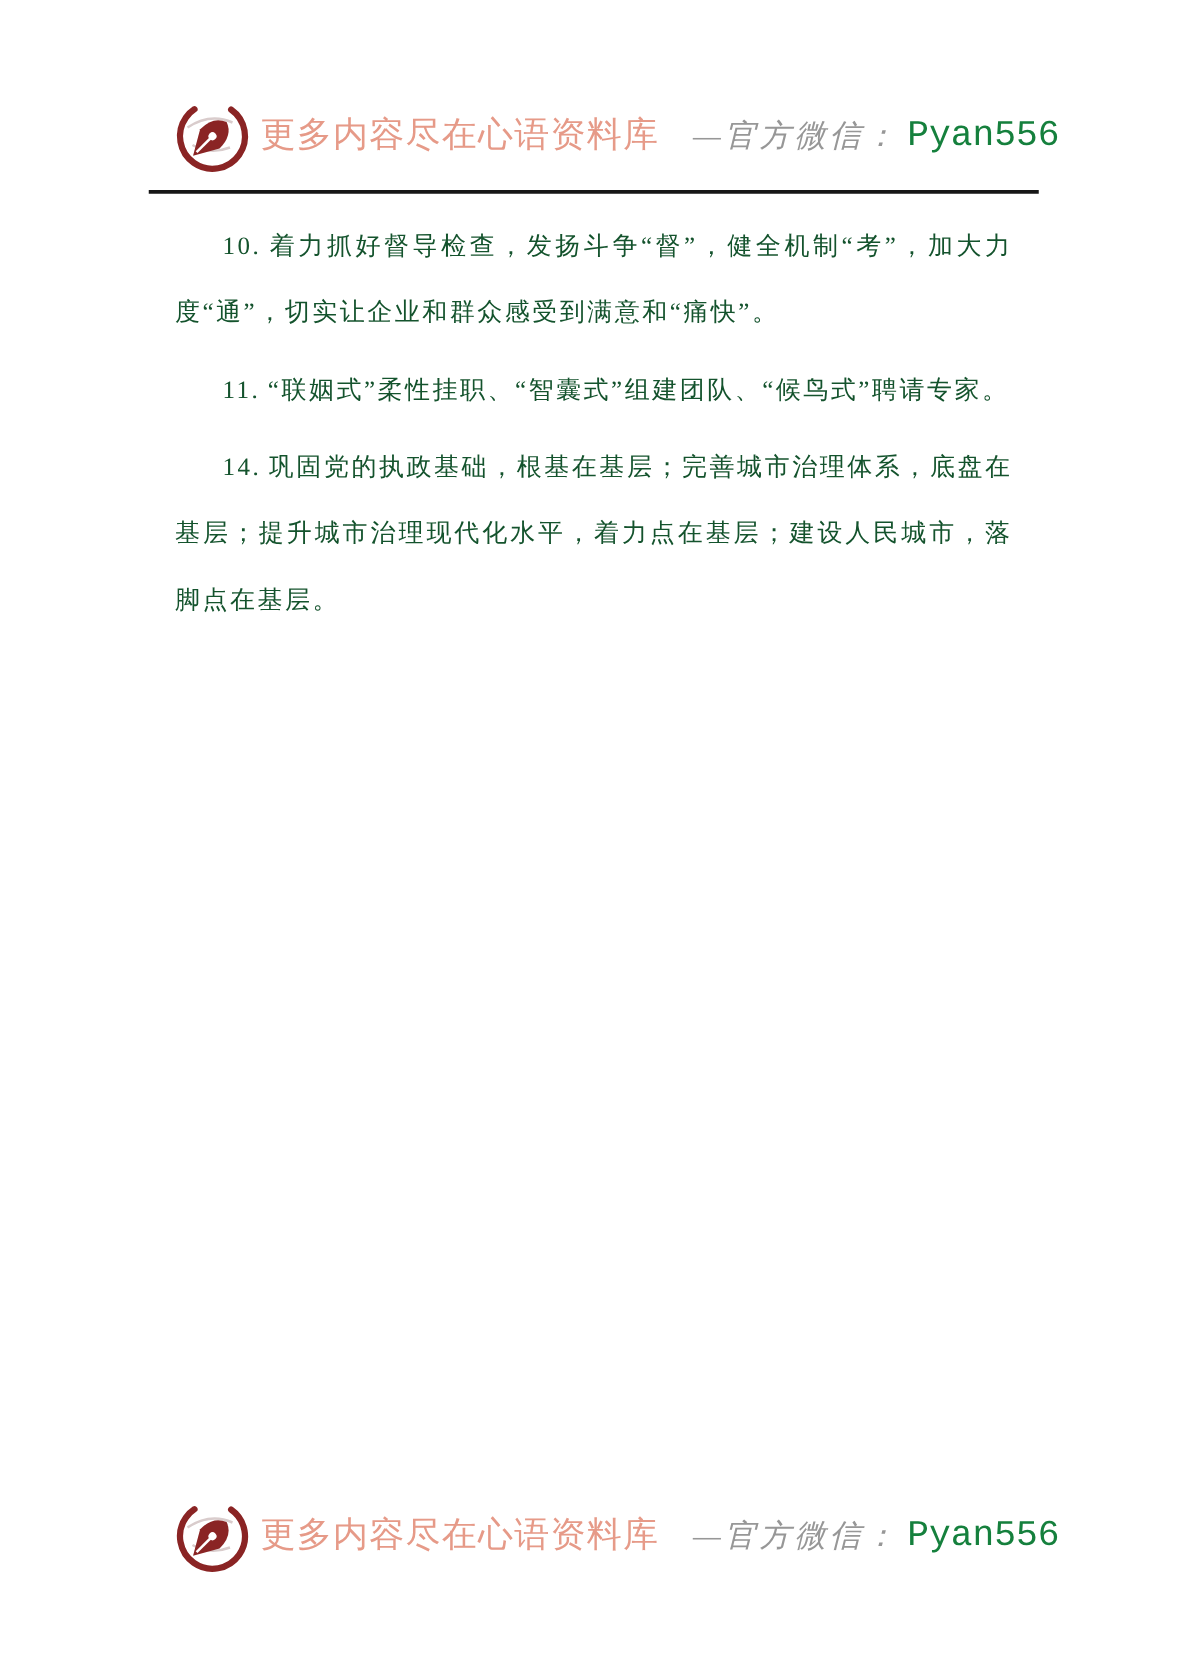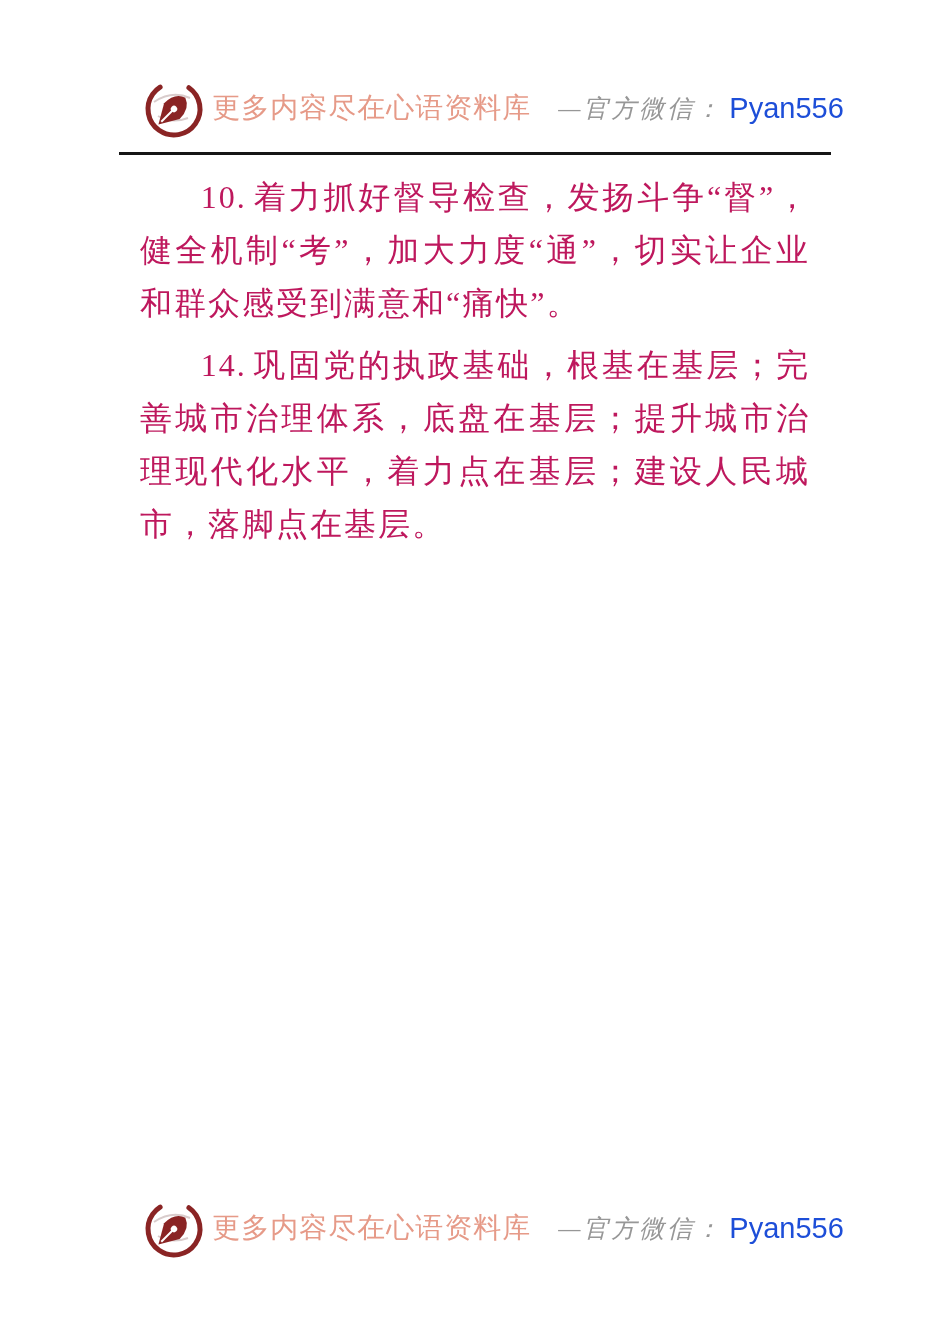--- a/index.html
+++ b/index.html
@@ -47,45 +47,45 @@
   }
   .brand-wechat {
     color: #979797;
     font-size: 25px;
     font-style: italic;
     letter-spacing: 3px;
     white-space: nowrap;
     margin-left: 21px;
   }
   .brand-id {
-    color: #1d4ed8;
+    color: #15803d;
     font-size: 29px;
-    font-family: Liberation Sans, sans-serif;
+    font-family: Liberation Mono, monospace;
     white-space: nowrap;
   }
 
   
   .rule {
     width: 712px;
     margin: 12px auto 0 auto;
     border: 0;
     border-top: 3px solid #161616;
   }
 
   
   .content {
     width: 670px;
     margin: 0 auto;
     padding-top: 16px;
   }
   .para {
     margin: 0 0 9px 0;
-    font-size: 32px;
+    font-size: 20px;
     line-height: 53px;
-    color: #be185d;
+    color: #14532d;
     letter-spacing: 2px;
     text-indent: 1.9em;
     text-align: justify;
     text-justify: inter-character;
   }
   .para .num {
     margin-right: 6px;
   }
 </style>
 </head>
@@ -109,20 +109,21 @@
     <span class="brand-main">更多内容尽在心语资料库</span>
     <span class="brand-wechat">—官方微信：</span>
     <span class="brand-id">Pyan556</span>
   </header>
 
   <hr class="rule">
 
   <main class="content">
     <p class="para"><span class="num">10.</span><span>着力抓好督导检查，发扬斗争“督”，健全机制“考”，加大力度“通”，切实让企业和群众感受到满意和“痛快”。</span></p>
 
+    <p class="para"><span class="num">11.</span><span>“联姻式”柔性挂职、“智囊式”组建团队、“候鸟式”聘请专家。</span></p>
 
 
 
     <p class="para"><span class="num">14.</span><span>巩固党的执政基础，根基在基层；完善城市治理体系，底盘在基层；提升城市治理现代化水平，着力点在基层；建设人民城市，落脚点在基层。</span></p>
 
 
   </main>
 
   <footer class="brand brand-bottom">
     <span class="logo">

